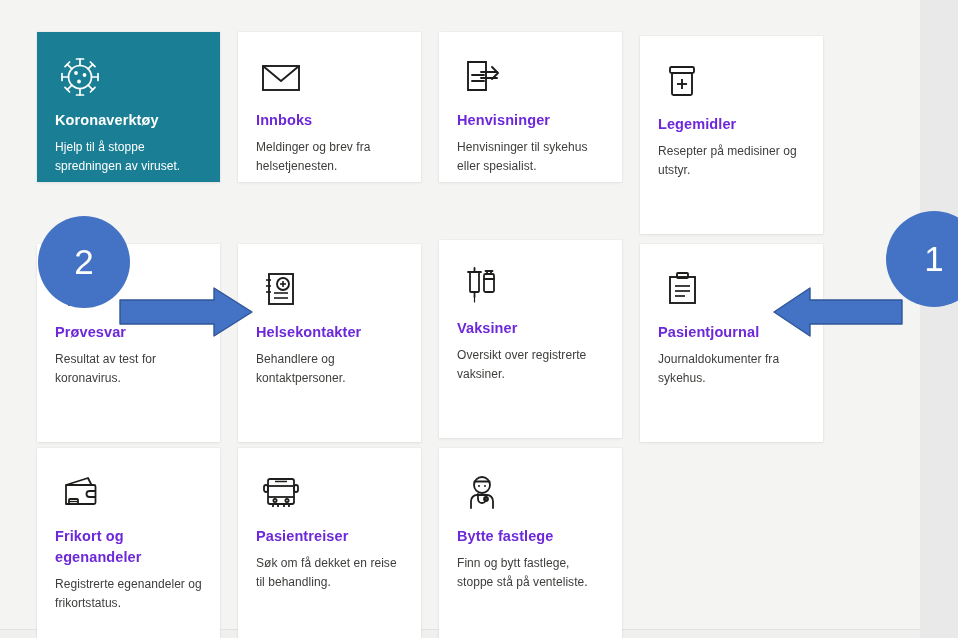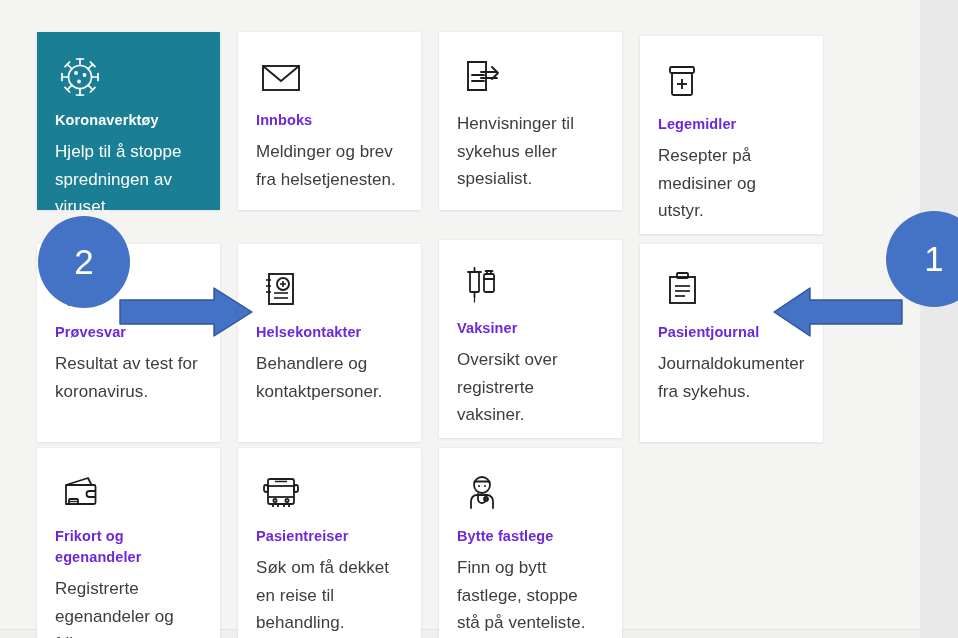--- a/index.html
+++ b/index.html
@@ -48,21 +48,21 @@
     left: 37px;
     top: 32px;
     width: 804px;
     display: grid;
     grid-template-columns: repeat(4, 183px);
     grid-column-gap: 18px;
     grid-row-gap: 6px;
   }
   .card {
     background: #ffffff;
-    height: 178px;
+    height: 150px;
     box-sizing: border-box;
     padding: 20px 18px 14px 18px;
     position: relative;
     box-shadow: 0 0 0 1px rgba(0,0,0,0.015), 0 1px 3px rgba(0,0,0,0.07);
   }
   .card.tall {
     height: 198px;
   }
   .card.teal {
     background: #1a7e94;
@@ -77,21 +77,21 @@
   }
   .card-title {
     font-size: 14.5px;
     font-weight: bold;
     color: #6d28d9;
     line-height: 1.45;
     margin-bottom: 7px;
     letter-spacing: 0.1px;
   }
   .card-desc {
-    font-size: 17px;
+    font-size: 12px;
     color: #3d3d3b;
     line-height: 1.62;
     letter-spacing: 0.05px;
   }
   .card.teal .card-title,
   .card.teal .card-desc {
     color: #ffffff;
   }
 
   
@@ -193,20 +193,21 @@
   <div class="card">
     <span class="card-icon">
       <svg width="50" height="50" viewBox="0 0 50 50" fill="none" stroke="#1d1d1b" stroke-width="1.9" stroke-linecap="round">
         <path d="M11 10 h18 v28 h-18 z"></path>
         <line x1="15" y1="23" x2="27" y2="23"></line>
         <line x1="15" y1="29" x2="27" y2="29"></line>
         <path d="M24 20 h16 M24 26 h16" stroke-width="1.9"></path>
         <path d="M35 15 L41 21 L35 27" stroke-linejoin="round"></path>
       </svg>
     </span>
+    <div class="card-title">Henvisninger</div>
     <div class="card-desc">Henvisninger til sykehus eller spesialist.</div>
   </div>
 
   <div class="card tall row2">
     <span class="card-icon">
       <svg width="50" height="50" viewBox="0 0 50 50" fill="none" stroke="#1d1d1b" stroke-width="1.9">
         <rect x="14" y="17" width="20" height="22" rx="1.5"></rect>
         <rect x="12" y="11" width="24" height="6" rx="1.5"></rect>
         <line x1="24" y1="23" x2="24" y2="33"></line>
         <line x1="19" y1="28" x2="29" y2="28"></line>

